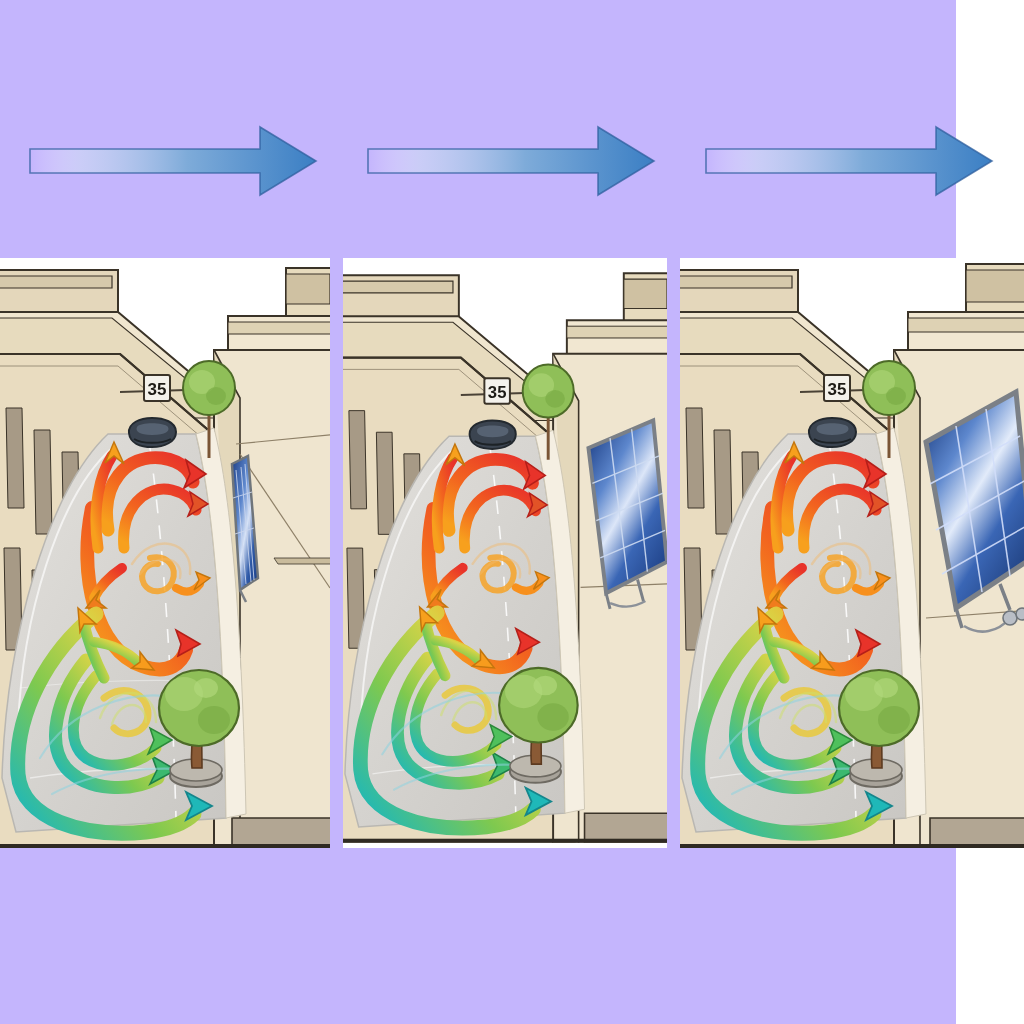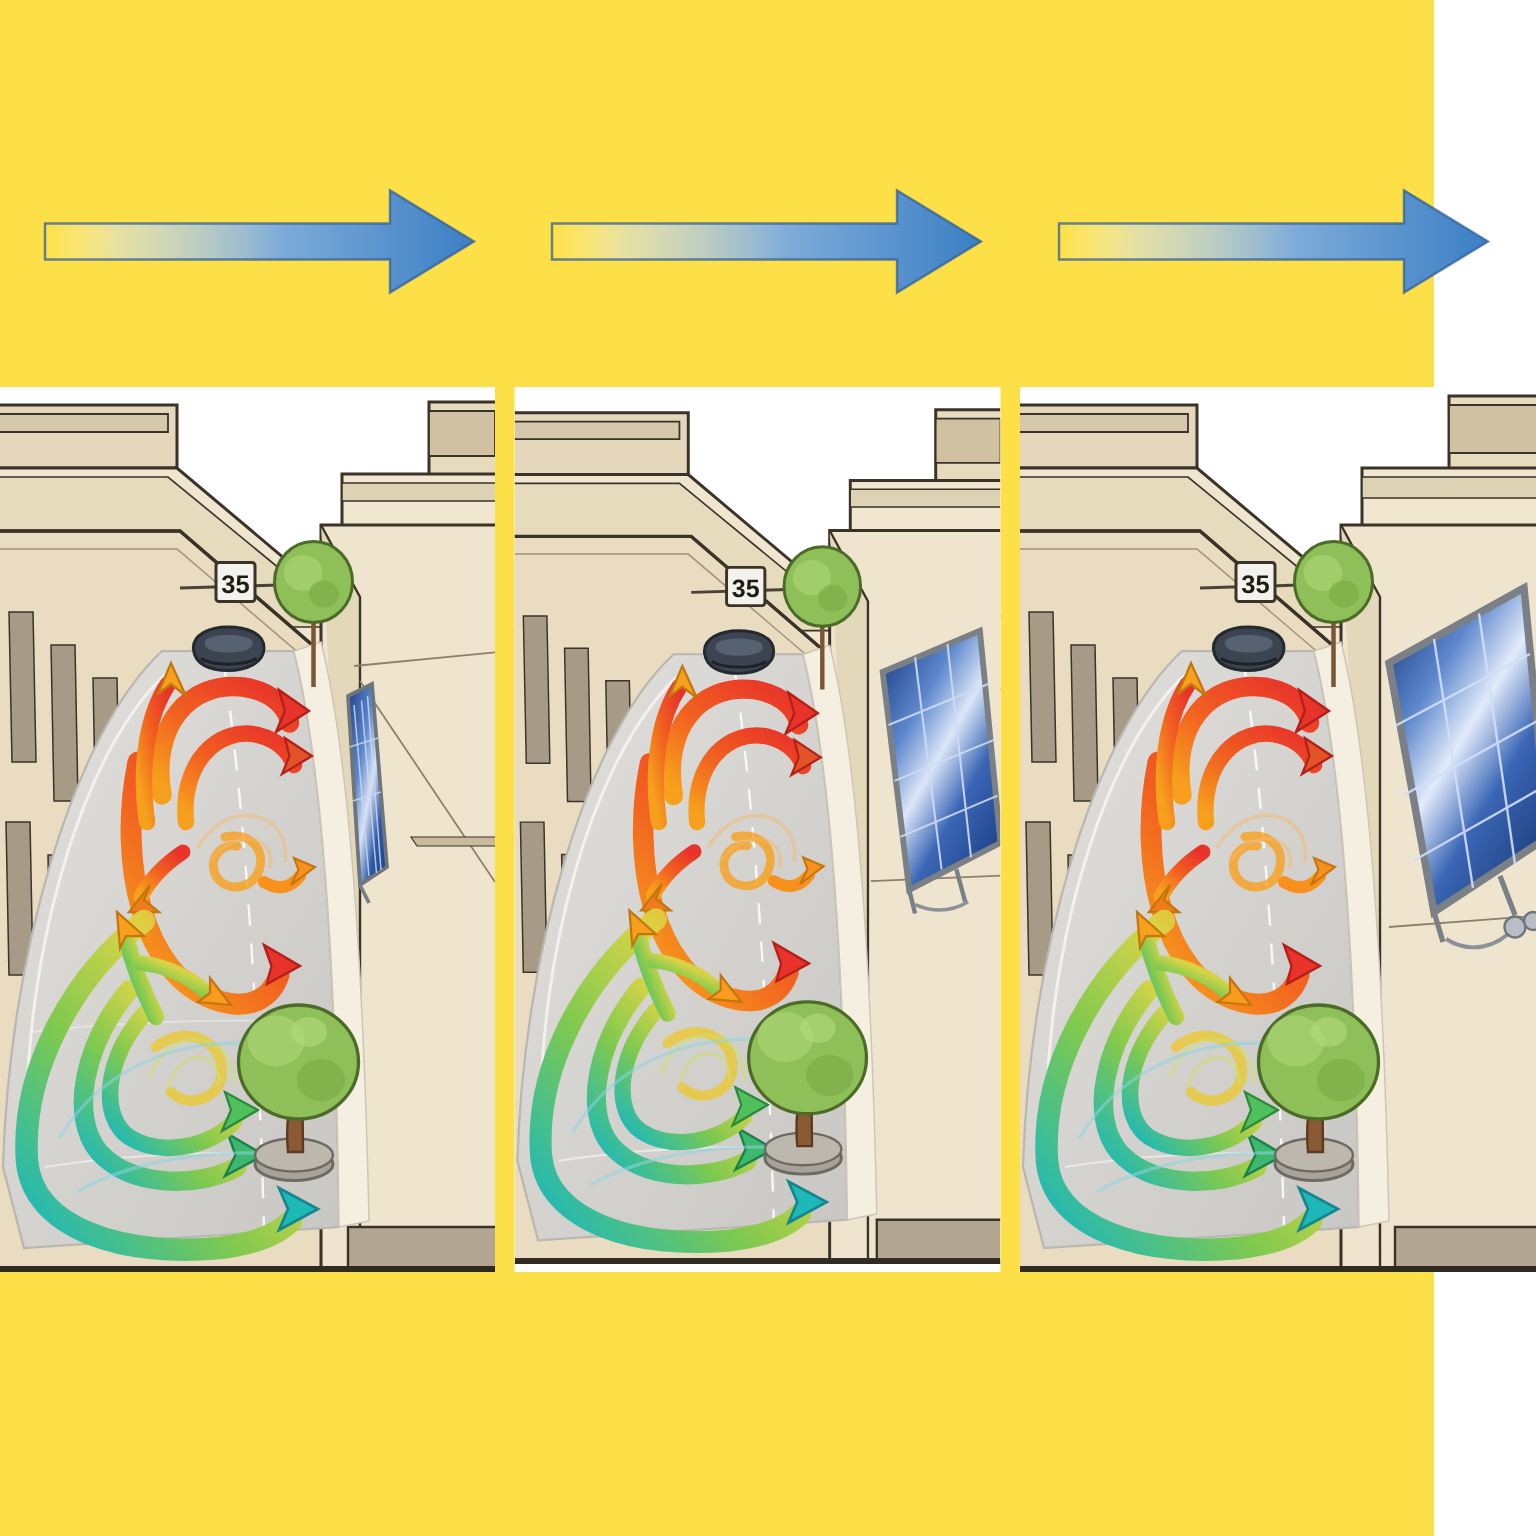--- a/index.html
+++ b/index.html
@@ -2,21 +2,21 @@
 <html><head>
 <meta charset="utf-8">
 <title>Urban Street Canyon Airflow Panels</title>
 <style>
   html,body{margin:0;padding:0;background:#ffffff;}
   body{
     width:1024px;height:1024px;
     font-family:"Liberation Sans", sans-serif;
     overflow:hidden;position:relative;
   }
-  #stage{position:absolute;left:0;top:0;width:956px;height:1024px;background:#fde047;}
+  #stage{position:absolute;left:0;top:0;width:956px;height:1024px;background:#c4b5fd;}
 
   
   .wind-row{position:absolute;left:0;top:120;width:1024px;height:80px;}
   .wind-arrow{position:absolute;top:122px;height:78px;}
   .wind-arrow svg{display:block;}
 
   
   .panel{
     position:absolute;top:258px;height:590px;
     overflow:hidden;background:#ffffff;

